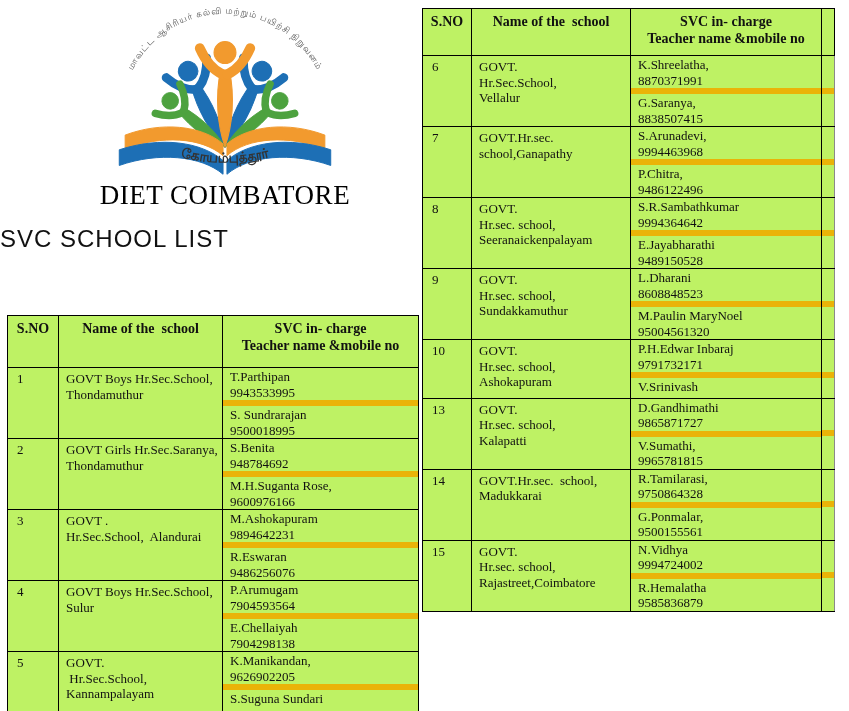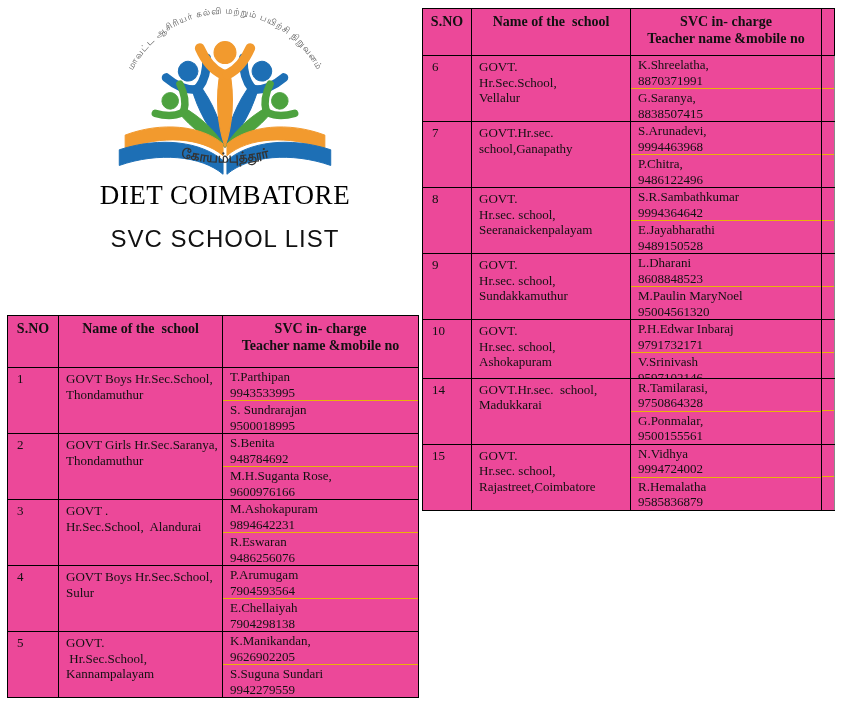--- a/index.html
+++ b/index.html
@@ -11,37 +11,37 @@
   .logo{position:absolute;top:0;left:103px;width:244px;height:186px}
   .lg-blue{fill:#1d6fb5;stroke:#1d6fb5}
   .lg-green{fill:#4da23f;stroke:#4da23f}
   .lg-orange{fill:#f29a2e;stroke:#f29a2e}
   .lg-arc-text{font-family:"Liberation Serif",serif;font-size:9px;fill:#555;letter-spacing:1px}
   .lg-place-text{font-family:"Liberation Serif",serif;font-size:14px;fill:#333;font-weight:bold}
 
   
   .title{position:absolute;top:180px;left:0;width:450px;text-align:center;
          font-weight:normal;font-size:27px;letter-spacing:.5px;color:#000}
-  .subtitle{position:absolute;top:225px;left:0;width:450px;text-align:center;
+  .subtitle{position:absolute;top:225px;left:0;width:450px;text-align:left;
             font-family:"Liberation Sans",sans-serif;font-size:24px;letter-spacing:1px;color:#111}
 
   
-  table.school-table{position:absolute;border-collapse:collapse;table-layout:fixed;background:#ec4899}
+  table.school-table{position:absolute;border-collapse:collapse;table-layout:fixed;background:#bef264}
   #t0{left:7px;top:315px;width:411px}
   #t1{left:422px;top:8px;width:412px}
   th,td{border:1px solid #000;vertical-align:top;overflow:hidden}
   th{font-size:14px;font-weight:bold;text-align:center;padding:4px 2px;
      white-space:pre-wrap;line-height:17px}
   #t0 th{height:52px}
   #t1 th{height:47px}
   td.sno{font-size:13px;padding:3px 0 0 9px}
   td.school{font-size:13px;padding:3px 4px 8px 7px;white-space:pre-wrap;line-height:15.5px}
   td.svc{padding:0}
   .entry{padding:1px 6px 0 7px;line-height:15.5px;font-size:13px;min-height:31.5px}
-  .entry + .entry{border-top:1px solid #eab308}
+  .entry + .entry{border-top:6px solid #eab308}
   .entry.clipped{height:24px;min-height:0}
   td.extra{border-left:1px solid #000;border-right:1px solid #8a8a8a;padding:0}
   td.extra .entry{padding:0}
 
   .c-sno{width:51px}.c-name{width:164px}.c-svc{width:196px}
   .c-sno2{width:49px}.c-name2{width:159px}.c-svc2{width:191px}.c-extra{width:13px}
 </style>
 </head>
 <body>
 
@@ -288,20 +288,40 @@
             <div class="nm">V.Srinivash</div>
             <div class="ph">9597102146</div>
           </div>
         </td>
         <td class="extra">
           <div class="entry"></div>
           <div class="entry clipped"></div>
         </td>
       </tr>
       <tr>
+        <td class="sno">13</td>
+        <td class="school">GOVT.
+Hr.sec. school,
+Kalapatti</td>
+        <td class="svc">
+          <div class="entry">
+            <div class="nm">D.Gandhimathi</div>
+            <div class="ph">9865871727</div>
+          </div>
+          <div class="entry">
+            <div class="nm">V.Sumathi,</div>
+            <div class="ph">9965781815</div>
+          </div>
+        </td>
+        <td class="extra">
+          <div class="entry"></div>
+          <div class="entry"></div>
+        </td>
+      </tr>
+      <tr>
         <td class="sno">14</td>
         <td class="school">GOVT.Hr.sec.  school,
 Madukkarai</td>
         <td class="svc">
           <div class="entry">
             <div class="nm">R.Tamilarasi,</div>
             <div class="ph">9750864328</div>
           </div>
           <div class="entry">
             <div class="nm">G.Ponmalar,</div>

